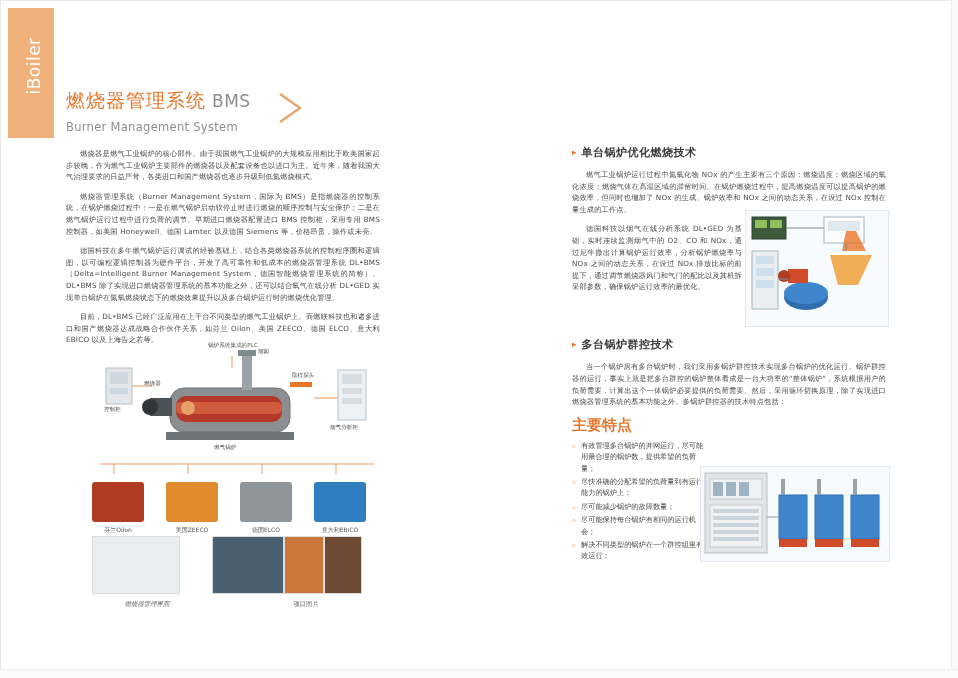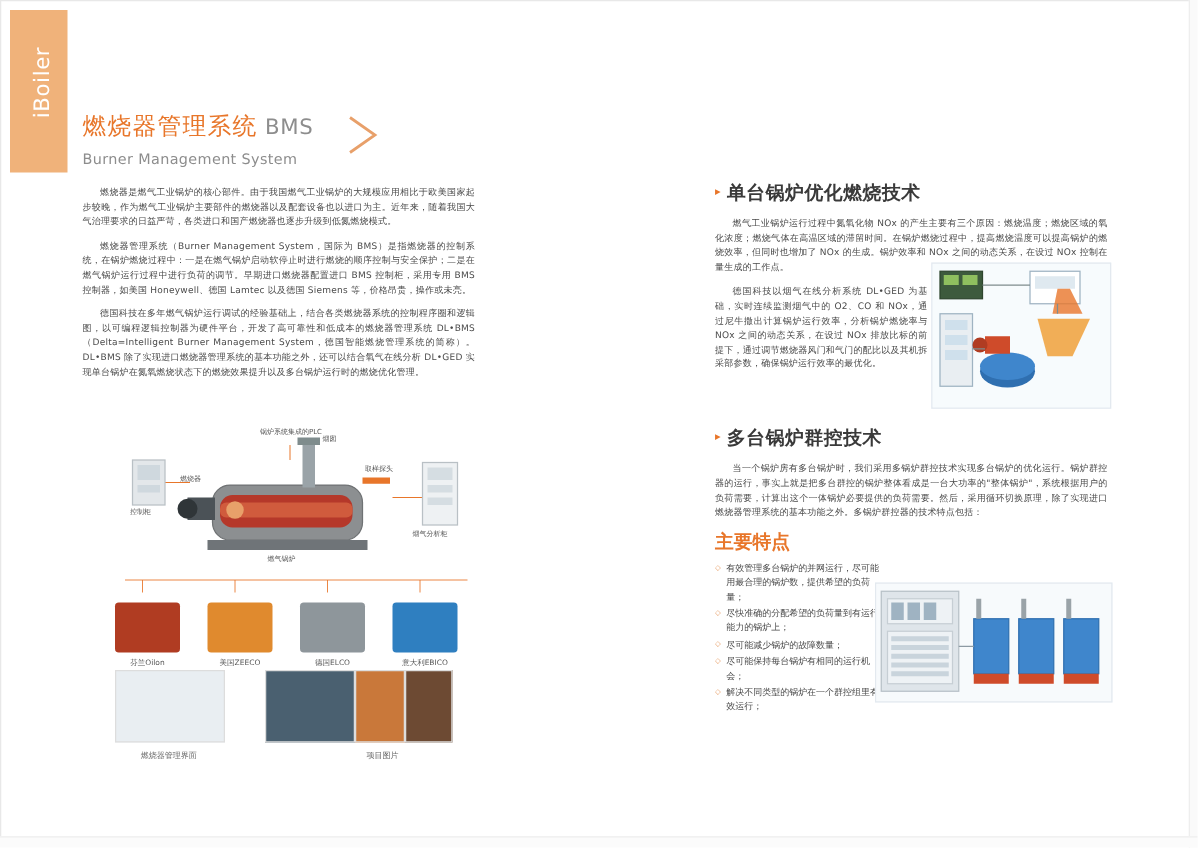--- a/index.html
+++ b/index.html
@@ -23,21 +23,21 @@
   .chev svg{display:block;}
 
   
   .col-left{position:absolute;left:66px;top:148px;width:314px;}
   .para{font-size:7.2px;line-height:11.6px;color:#4a4a4a;text-align:justify;text-indent:14px;margin-bottom:8px;letter-spacing:.2px;}
 
   
   .col-right{position:absolute;left:572px;top:145px;width:314px;}
   .sec-head{display:flex;align-items:center;margin-bottom:9px;}
   .sec-head .arrow{color:#e8762a;font-size:9px;margin-right:5px;line-height:1;}
-  .sec-head .htext{font-size:15px;color:#3a3a3a;font-weight:bold;letter-spacing:.5px;text-align:right;}
+  .sec-head .htext{font-size:11px;color:#3a3a3a;font-weight:bold;letter-spacing:.5px;text-align:right;}
   .sec-head2{display:flex;align-items:center;margin:0 0 9px 0;}
 
   .sub-head{color:#e8762a;font-size:15px;font-weight:bold;margin:8px 0 6px 0;}
   .bullets{margin:0;padding:0;list-style:none;}
   .bullets li{font-size:7.2px;line-height:11.4px;color:#4a4a4a;padding-left:9px;position:relative;margin-bottom:2px;}
   .bullets li:before{content:"◇";position:absolute;left:0;top:0;color:#e8a06a;font-size:6px;}
 
   
   .rimg1{position:absolute;left:745px;top:210px;width:142px;height:115px;background:#f3f7fb;border:1px solid #e3e9ef;}
   .rimg2{position:absolute;left:700px;top:466px;width:188px;height:94px;background:#f4f7fa;border:1px solid #e3e9ef;}
@@ -73,38 +73,39 @@
   <div class="chev">
     <svg width="34" height="36" viewBox="0 0 34 36">
       <polyline points="6,4 26,18 6,32" fill="none" stroke="#e8a06a" stroke-width="2.2"></polyline>
     </svg>
   </div>
 
   <div class="col-left">
     <div class="para">燃烧器是燃气工业锅炉的核心部件。由于我国燃气工业锅炉的大规模应用相比于欧美国家起步较晚，作为燃气工业锅炉主要部件的燃烧器以及配套设备也以进口为主。近年来，随着我国大气治理要求的日益严苛，各类进口和国产燃烧器也逐步升级到低氮燃烧模式。</div>
     <div class="para">燃烧器管理系统（Burner Management System，国际为 BMS）是指燃烧器的控制系统，在锅炉燃烧过程中：一是在燃气锅炉启动软停止时进行燃烧的顺序控制与安全保护；二是在燃气锅炉运行过程中进行负荷的调节。早期进口燃烧器配置进口 BMS 控制柜，采用专用 BMS 控制器，如美国 Honeywell、德国 Lamtec 以及德国 Siemens 等，价格昂贵，操作或未亮。</div>
     <div class="para">德国科技在多年燃气锅炉运行调试的经验基础上，结合各类燃烧器系统的控制程序圈和逻辑图，以可编程逻辑控制器为硬件平台，开发了高可靠性和低成本的燃烧器管理系统 DL•BMS（Delta=Intelligent Burner Management System，德国智能燃烧管理系统的简称）。DL•BMS 除了实现进口燃烧器管理系统的基本功能之外，还可以结合氧气在线分析 DL•GED 实现单台锅炉在氮氧燃烧状态下的燃烧效果提升以及多台锅炉运行时的燃烧优化管理。</div>
+    <div class="para">目前，DL•BMS 已经广泛应用在上千台不同类型的燃气工业锅炉上。而燃联科技也和诸多进口和国产燃烧器达成战略合作伙伴关系，如芬兰 Oilon、美国 ZEECO、德国 ELCO、意大利 EBICO 以及上海告之若等。</div>
   </div>
 
   <div class="col-right">
     <div class="sec-head">
       <span class="arrow">▸</span>
       <span class="htext">单台锅炉优化燃烧技术</span>
     </div>
     <div class="para">燃气工业锅炉运行过程中氮氧化物 NOx 的产生主要有三个原因：燃烧温度；燃烧区域的氧化浓度；燃烧气体在高温区域的滞留时间。在锅炉燃烧过程中，提高燃烧温度可以提高锅炉的燃烧效率，但同时也增加了 NOx 的生成。锅炉效率和 NOx 之间的动态关系，在设过 NOx 控制在量生成的工作点。</div>
     <div class="para" style="min-height:96px;width:170px;">德国科技以烟气在线分析系统 DL•GED 为基础，实时连续监测烟气中的 O2、CO 和 NOx，通过尼牛撒出计算锅炉运行效率，分析锅炉燃烧率与 NOx 之间的动态关系，在设过 NOx 排放比标的前提下，通过调节燃烧器风门和气门的配比以及其机拆采部参数，确保锅炉运行效率的最优化。</div>
 
     <div class="sec-head sec-head2" style="margin-top:18px;">
       <span class="arrow">▸</span>
       <span class="htext">多台锅炉群控技术</span>
     </div>
     <div class="para">当一个锅炉房有多台锅炉时，我们采用多锅炉群控技术实现多台锅炉的优化运行。锅炉群控器的运行，事实上就是把多台群控的锅炉整体看成是一台大功率的"整体锅炉"，系统根据用户的负荷需要，计算出这个一体锅炉必要提供的负荷需要。然后，采用循环切换原理，除了实现进口燃烧器管理系统的基本功能之外。多锅炉群控器的技术特点包括：</div>
 
     <div class="sub-head">主要特点</div>
-    <ul class="bullets" style="width:132px;">
+    <ul class="bullets" style="width:132px;font-family:Liberation Mono, monospace;">
       <li>有效管理多台锅炉的并网运行，尽可能用最合理的锅炉数，提供希望的负荷量；</li>
       <li>尽快准确的分配希望的负荷量到有运行能力的锅炉上；</li>
       <li>尽可能减少锅炉的故障数量；</li>
       <li>尽可能保持每台锅炉有相同的运行机会；</li>
       <li>解决不同类型的锅炉在一个群控组里有效运行；</li>
     </ul>
   </div>
 
   <div class="rimg1">
     <svg width="142" height="115" viewBox="0 0 142 115">
@@ -218,21 +219,21 @@
 
     <div class="brand" style="left:148px;top:12px;background:#8e969b;"></div>
     <div class="brandcap" style="left:141px;top:56px;">德国ELCO</div>
 
     <div class="brand" style="left:222px;top:12px;background:#2f7fc0;"></div>
     <div class="brandcap" style="left:215px;top:56px;">意大利EBICO</div>
   </div>
 
   <div class="photorow">
     <div class="ph" style="left:0px;top:0px;width:86px;background:#e9eef2;"></div>
-    <div class="phcap" style="left:0px;width:86px;">燃烧器管理界面</div>
+    <div class="phcap" style="left:12px;width:86px;font-style:italic;">燃烧器管理界面</div>
 
     <div class="ph" style="left:120px;top:0px;width:70px;background:#4a6070;"></div>
     <div class="ph" style="left:192px;top:0px;width:38px;background:#c9783a;"></div>
     <div class="ph" style="left:232px;top:0px;width:36px;background:#6d4a33;"></div>
     <div class="phcap" style="left:160px;width:108px;">项目图片</div>
   </div>
 
 </div>
 
 </body></html>

